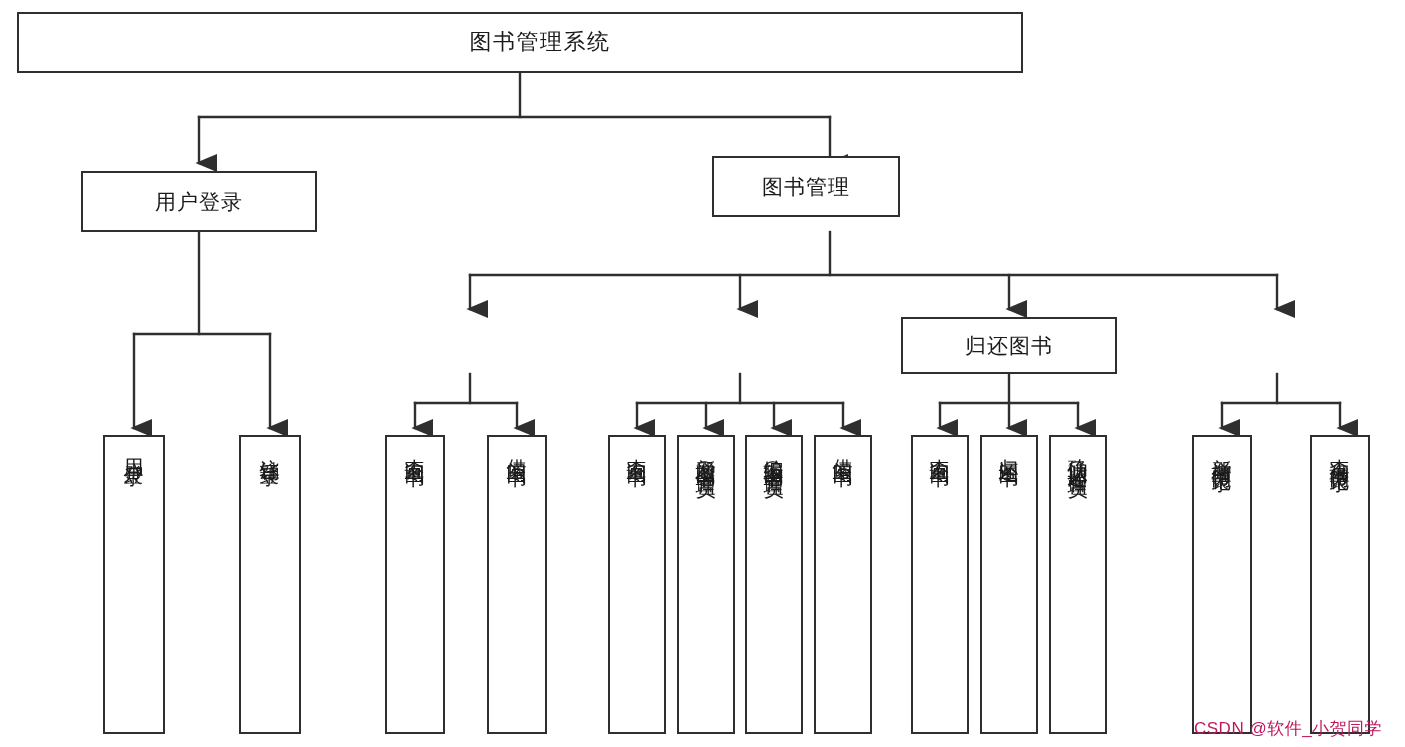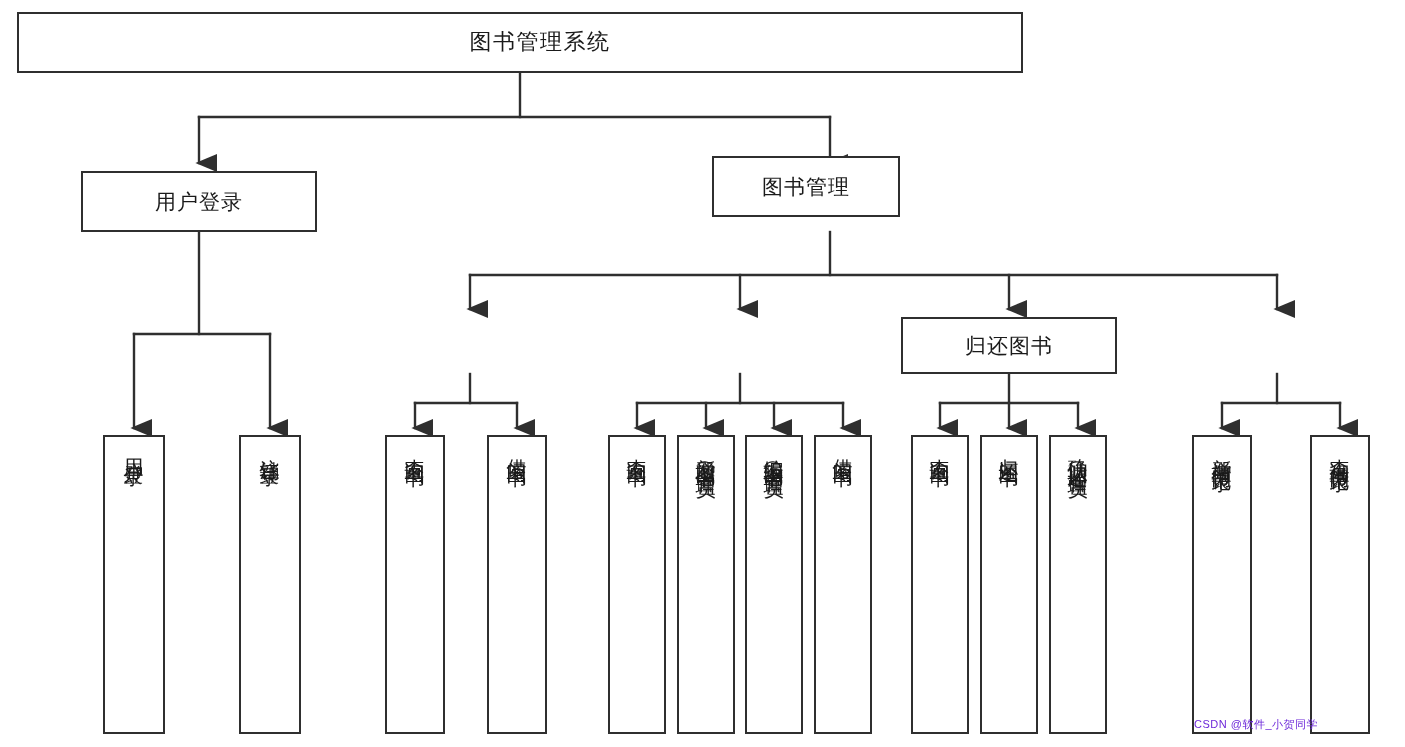--- a/index.html
+++ b/index.html
@@ -63,22 +63,22 @@
   .node.vert .node-label {
     writing-mode: vertical-rl;
     text-orientation: upright;
     font-size: 20px;
     letter-spacing: 3px;
     line-height: 1;
     white-space: nowrap;
   }
   .watermark {
     position: absolute;
-    font-size: 11px;
-    color: #6d28d9;
+    font-size: 17px;
+    color: #be185d;
     white-space: nowrap;
     letter-spacing: 0.5px;
     user-select: none;
   }
 </style>
 </head>
 <body>
 
 <div id="diagram-canvas">
 

